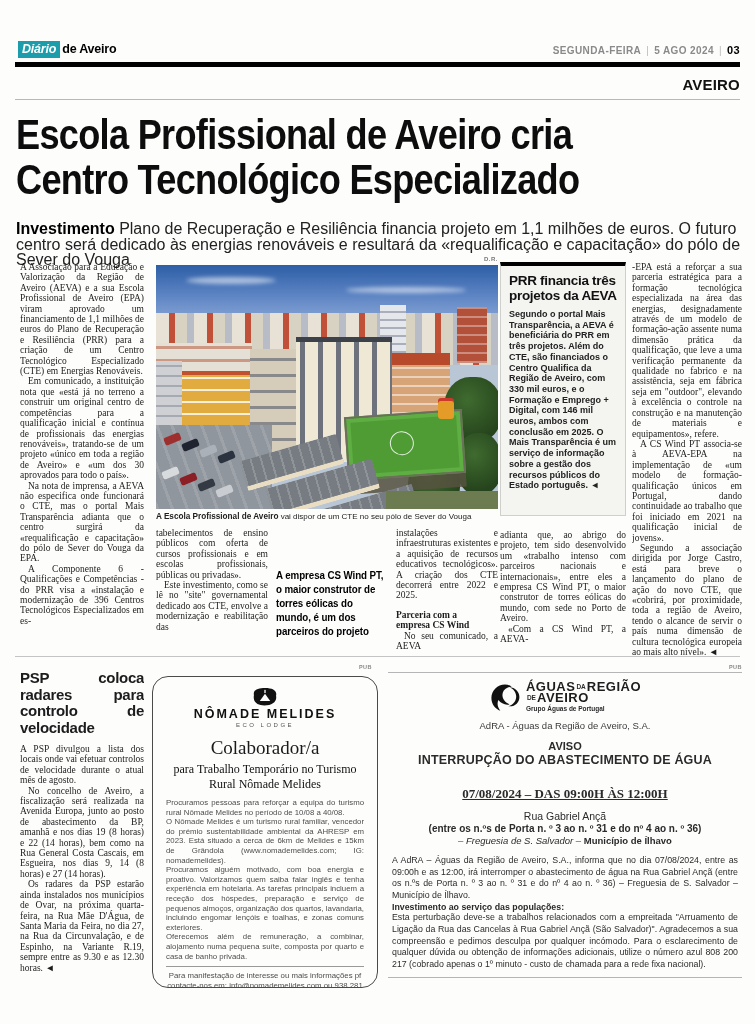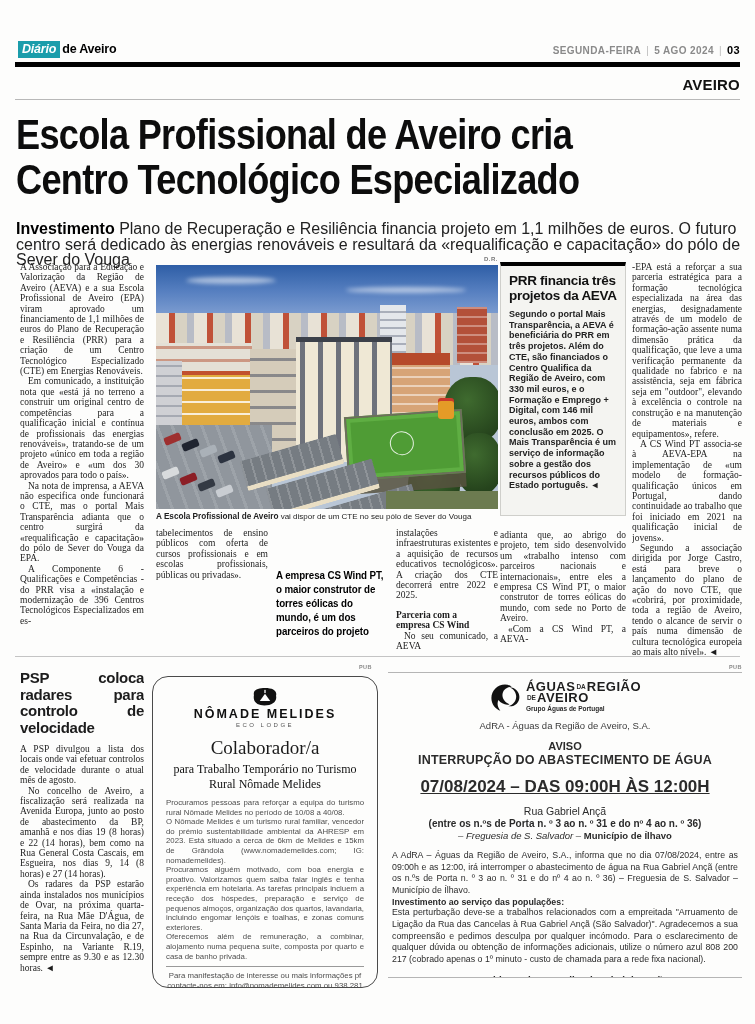--- a/index.html
+++ b/index.html
@@ -120,21 +120,21 @@
   .adra{left:388px;top:672px;width:354px;height:306px;border-top:1px solid #b5b5b5;border-bottom:1px solid #b5b5b5;
      padding:8px 4px;box-sizing:border-box;overflow:hidden;color:#2b2b2b;}
   .adra-logo{display:flex;justify-content:center;align-items:center;gap:5px;}
   .al-text{text-align:left;line-height:10px;}
   .al-big{font-size:13px;font-weight:bold;letter-spacing:.5px;color:#1d1d1d;}
   .al-small{font-size:6.5px;font-weight:bold;vertical-align:2px;margin:0 1px;}
   .al-sub{font-size:6.5px;font-weight:bold;margin-top:1px;}
   .adra-company{text-align:center;font-size:9.5px;margin-top:6px;color:#3a3a3a;}
   .adra-aviso{text-align:center;font-size:11px;font-weight:bold;margin-top:9px;}
   .adra-title{text-align:center;font-size:12.5px;font-weight:bold;letter-spacing:.2px;margin-top:1px;}
-  .adra-date{text-align:center;font-size:17px;font-weight:bold;text-decoration:underline;margin-top:10px;}
+  .adra-date{text-align:center;font-size:13px;font-weight:bold;text-decoration:underline;margin-top:19px;font-family:Liberation Serif, serif;}
   .adra-street{text-align:center;font-size:10.5px;font-weight:normal;margin-top:8px;}
   .adra-range{text-align:center;font-size:10px;font-weight:bold;margin-top:1px;}
   .adra-freg{text-align:center;font-size:9.5px;margin-top:1px;}
   .adra-freg .it{font-style:italic;}
   .adra-freg .bd{font-weight:bold;}
   .adra-body{font-size:8.8px;line-height:11.6px;text-align:justify;margin-top:9px;}
   .adra-label{font-size:8.8px;font-weight:bold;margin-top:1px;}
   .adra-sign{text-align:center;font-size:9.8px;font-weight:bold;margin-top:9px;line-height:12px;}
 </style>
 </head>
@@ -204,20 +204,21 @@
       <div class="ph prefab p2"></div>
       <div class="ph prefab p3"></div>
       <div class="ph grd"></div>
     </div>
     <div class="caption">
       <b>A Escola Profissional de Aveiro</b><span> vai dispor de um CTE no seu pólo de Sever do Vouga</span>
     </div>
     <div class="under">
       <div class="serif">
         <p>tabelecimentos de ensino públicos com oferta de cursos profissionais e em escolas profissionais, públicas ou privadas».</p>
+        <p class="ind">Este investimento, como se lê no "site" governamental dedicado aos CTE, envolve a modernização e reabilitação das</p>
       </div>
       <div class="pullwrap">
         <div class="pullquote">A empresa CS Wind PT, o maior construtor de torres eólicas do mundo, é um dos parceiros do projeto</div>
       </div>
       <div class="serif">
         <p>instalações e infraestruturas existentes e a aquisição de recursos educativos tecnológicos». A criação dos CTE decorrerá entre 2022 e 2025.</p>
         <p class="subhead">Parceria com a</p>
         <p class="subhead" style="margin-top:0">empresa CS Wind</p>
         <p class="ind">No seu comunicado, a AEVA</p>
       </div>

